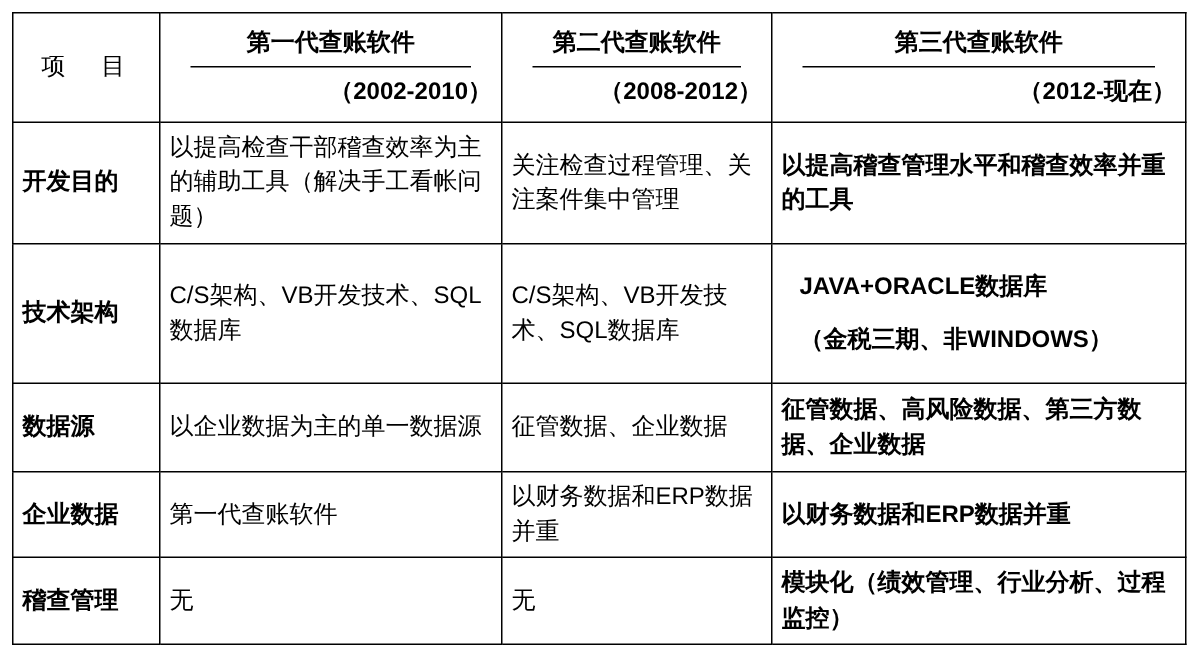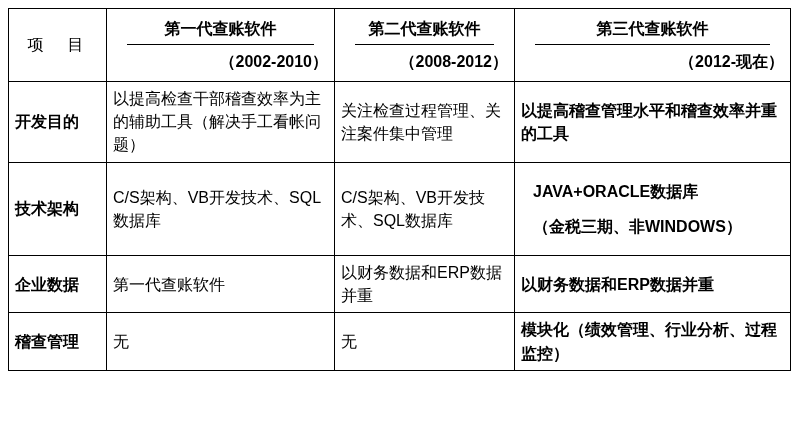--- a/index.html
+++ b/index.html
@@ -120,20 +120,26 @@
       <tr class="r-arch">
         <td class="rowlabel">技术架构</td>
         <td class="cell-left">C/S架构、VB开发技术、SQL数据库</td>
         <td class="cell-left">C/S架构、VB开发技术、SQL数据库</td>
         <td class="cell-left bold">
           <p class="cell-p">JAVA+ORACLE数据库</p>
           <p class="cell-p">（金税三期、非WINDOWS）</p>
         </td>
       </tr>
 
+      <tr class="r-source">
+        <td class="rowlabel">数据源</td>
+        <td class="cell-left">以企业数据为主的单一数据源</td>
+        <td class="cell-left">征管数据、企业数据</td>
+        <td class="cell-left bold">征管数据、高风险数据、第三方数据、企业数据</td>
+      </tr>
 
       <tr class="r-entdata">
         <td class="rowlabel">企业数据</td>
         <td class="cell-left">第一代查账软件</td>
         <td class="cell-left">以财务数据和ERP数据并重</td>
         <td class="cell-left bold">以财务数据和ERP数据并重</td>
       </tr>
 
 
       <tr class="r-audit">

